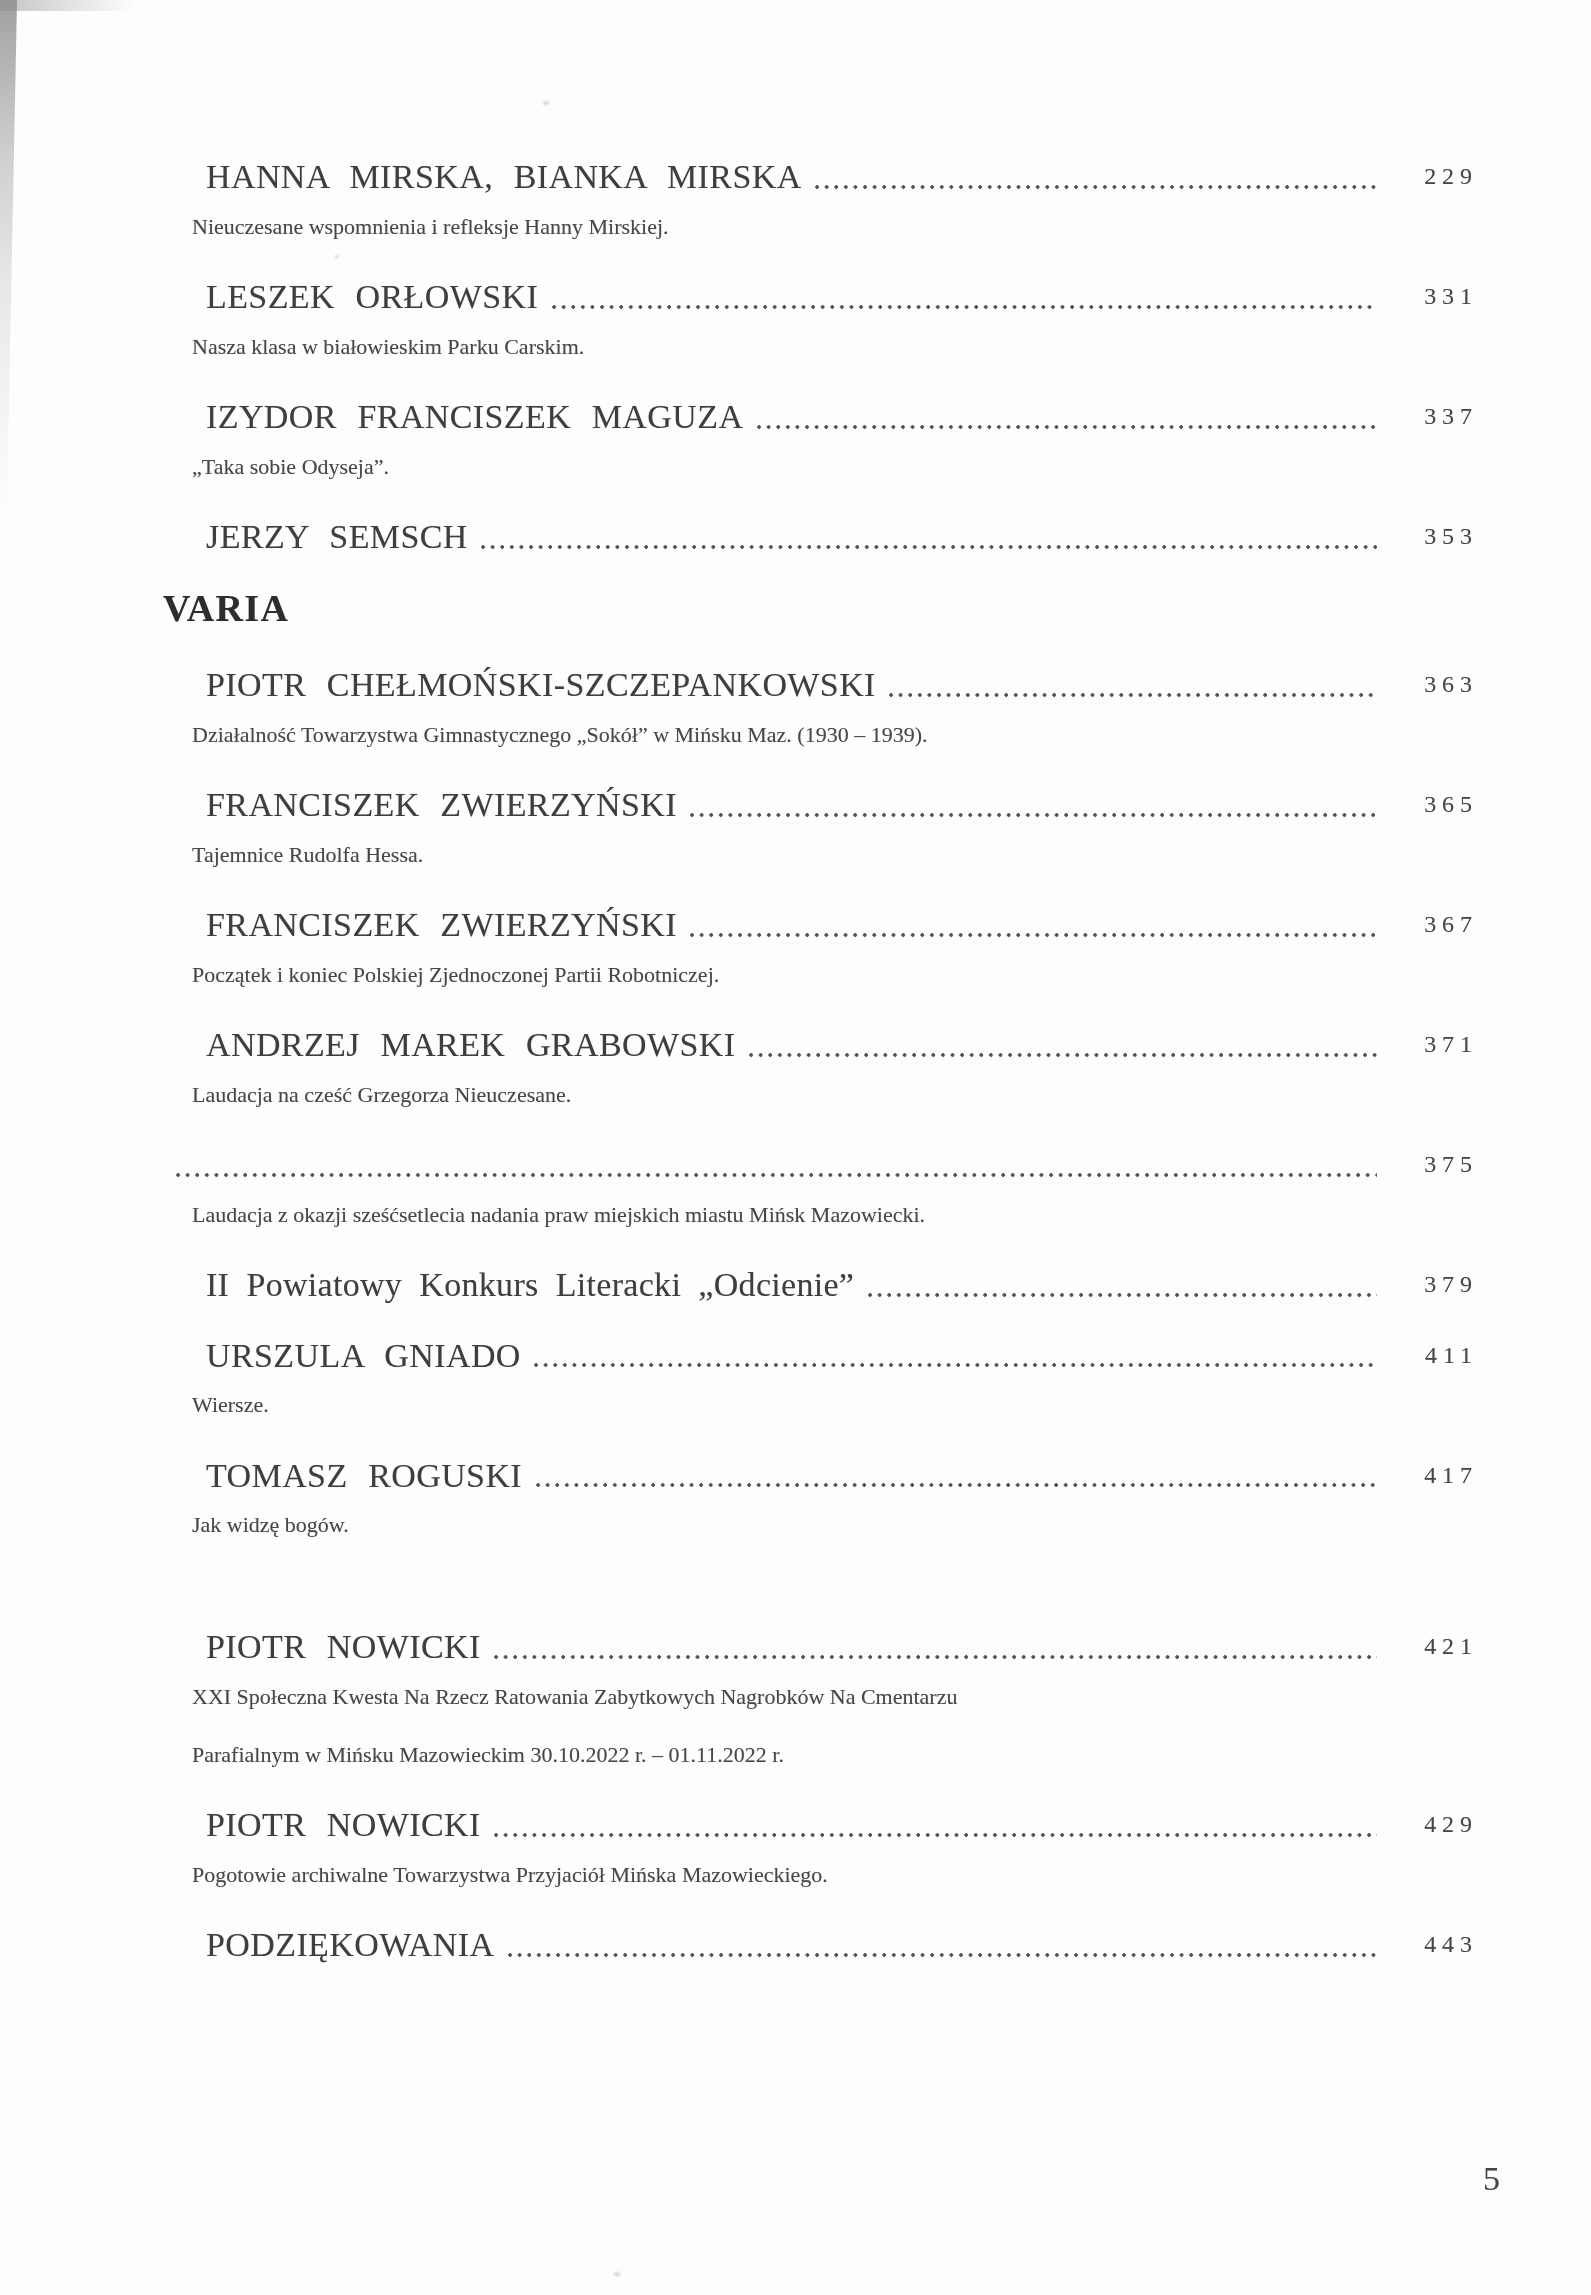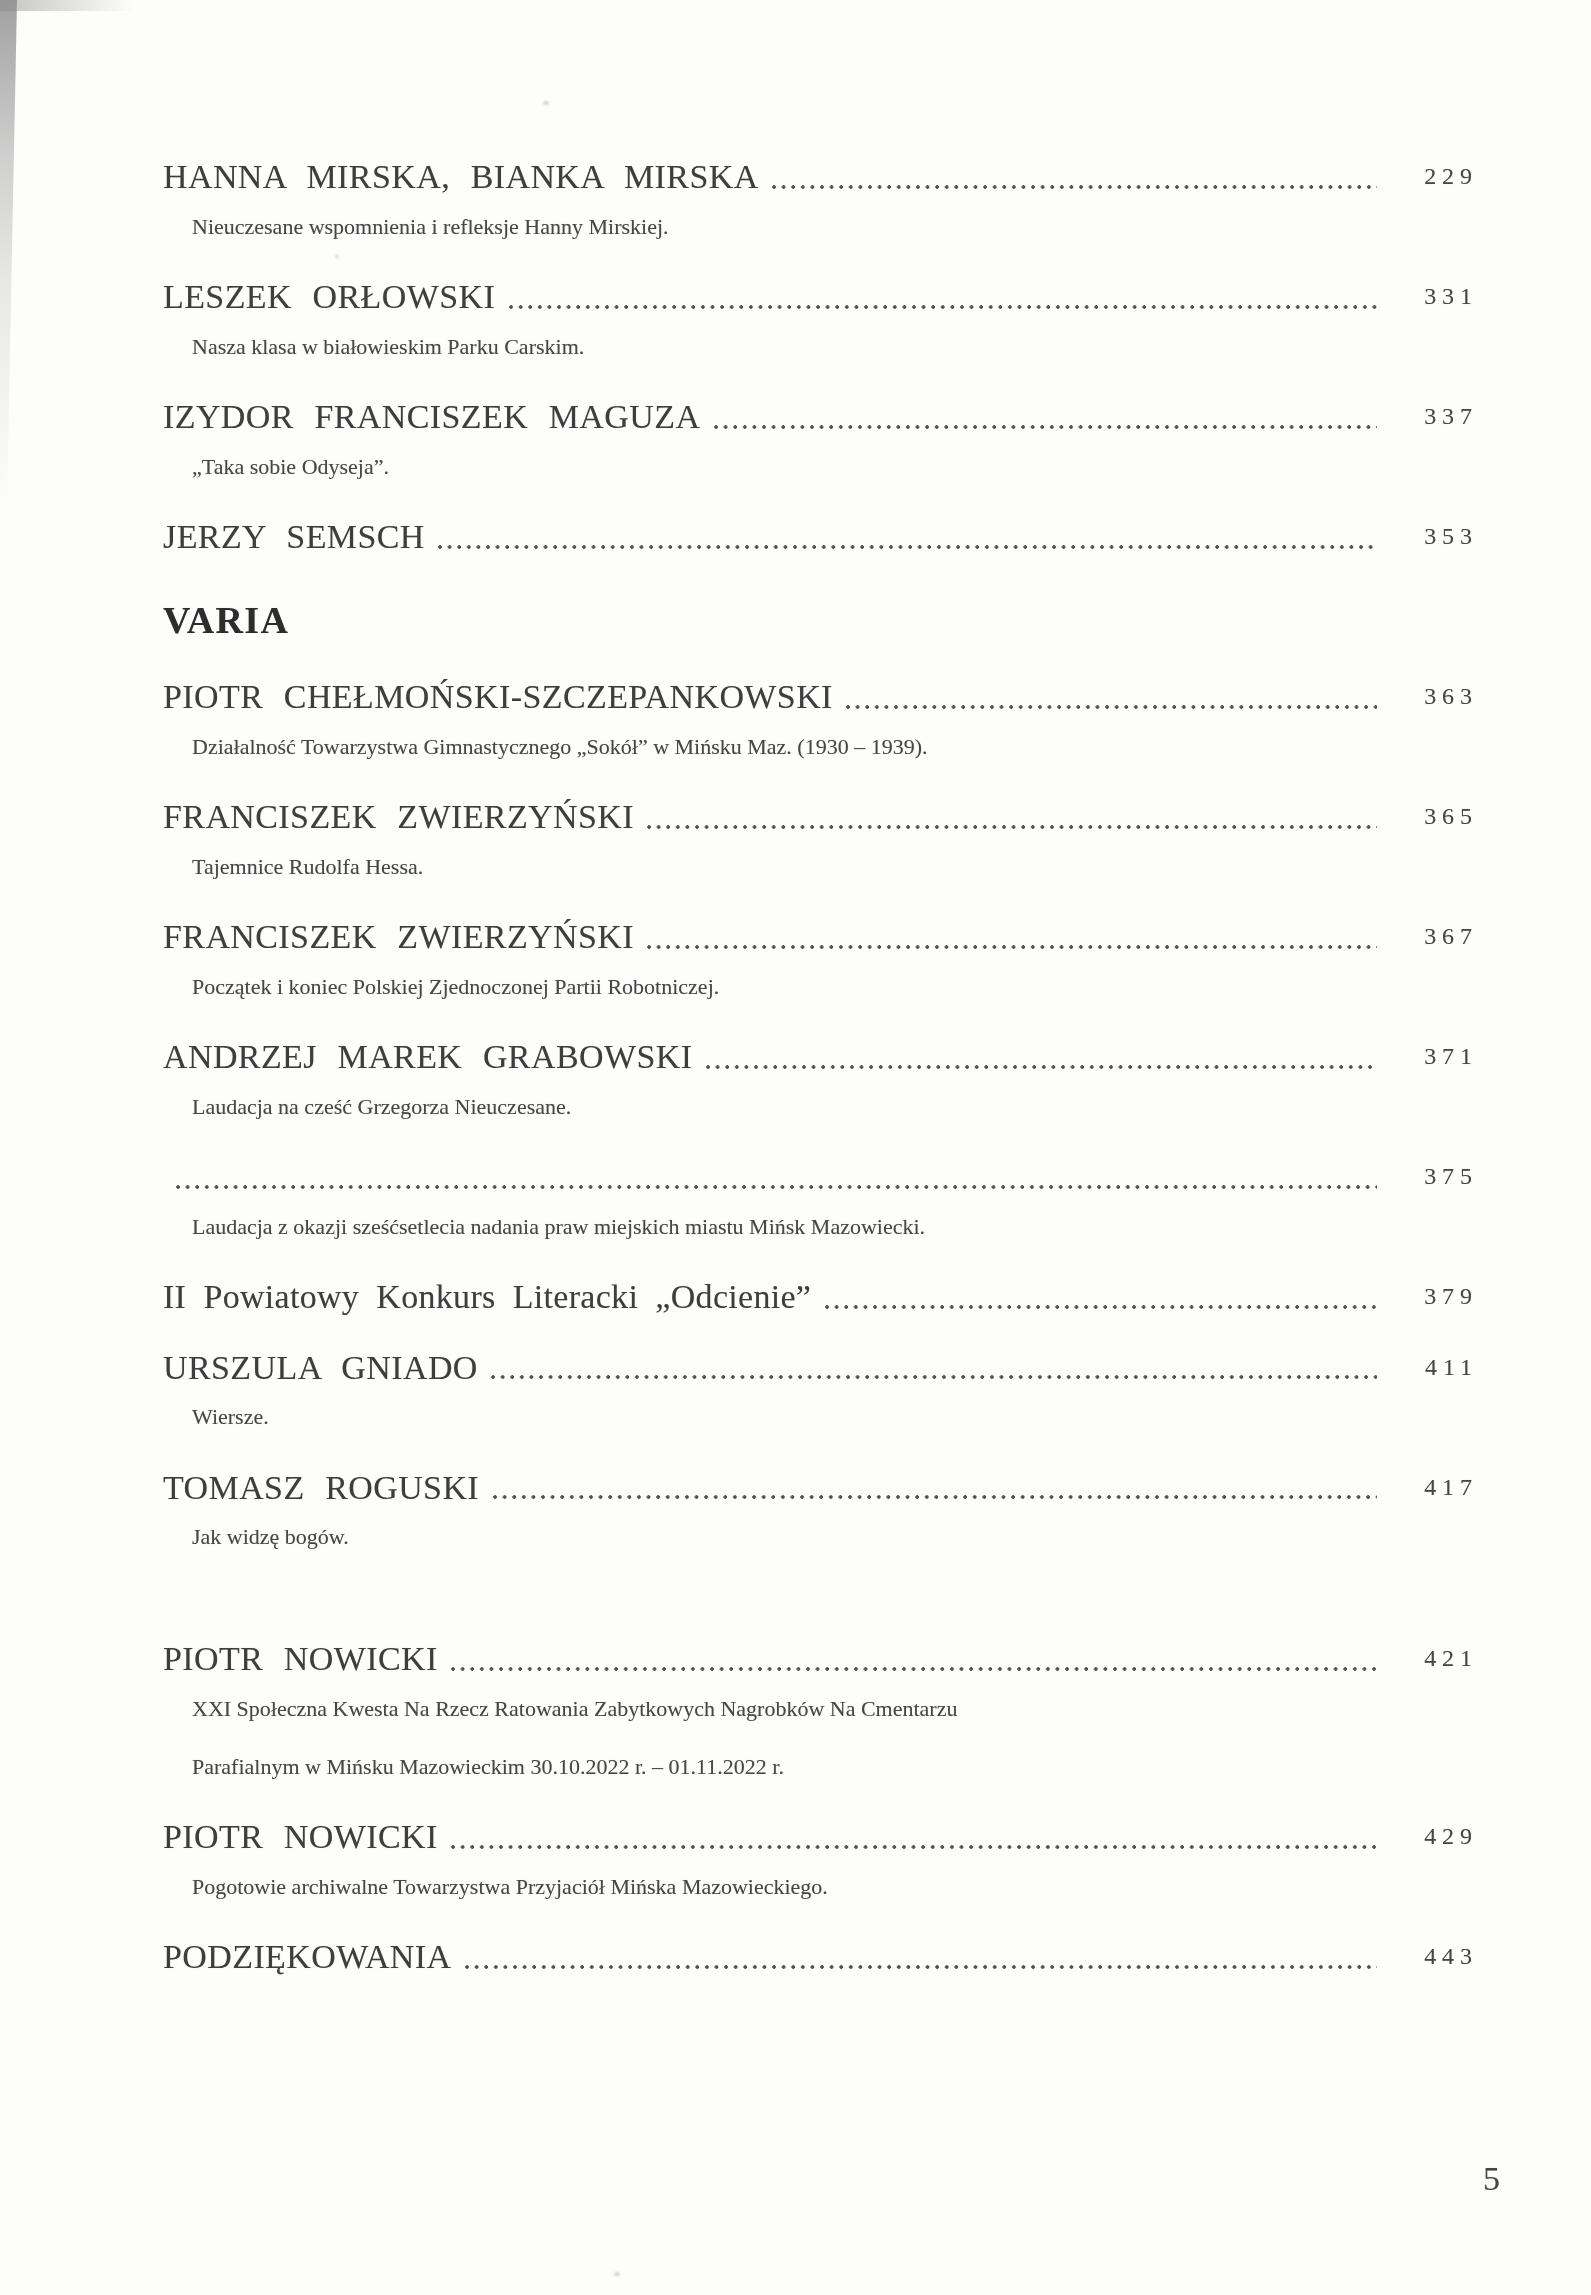--- a/index.html
+++ b/index.html
@@ -57,20 +57,21 @@
     display: flex;
     line-height: 47px;
   }
   .title {
     flex: 0 0 auto;
     font-size: 34px;
     color: #3e3e3e;
     word-spacing: 11.7px;
     letter-spacing: 0.4px;
     white-space: nowrap;
+    margin-left: 43px;
   }
   .title.mixed {
     word-spacing: 8.4px;
     letter-spacing: 0.3px;
   }
   .dots {
     flex: 1 1 auto;
     min-width: 34px;
     position: relative;
   }
@@ -106,21 +107,21 @@
   .sub + .sub { margin-top: 11px; }
   .entry { margin-bottom: 23.5px; }
   .entry.break-before { margin-top: 75px; }
   .section-heading {
     font-size: 38px;
     line-height: 47px;
     font-weight: 700;
     color: #2d2d2d;
     letter-spacing: 1.3px;
     word-spacing: 5px;
-    margin-top: 37px;
+    margin-top: 25px;
     margin-bottom: 29px;
   }
   .folio {
     position: absolute;
     right: 92px;
     top: 2155px;
     font-size: 34px;
     line-height: 47px;
     color: #454545;
   }

